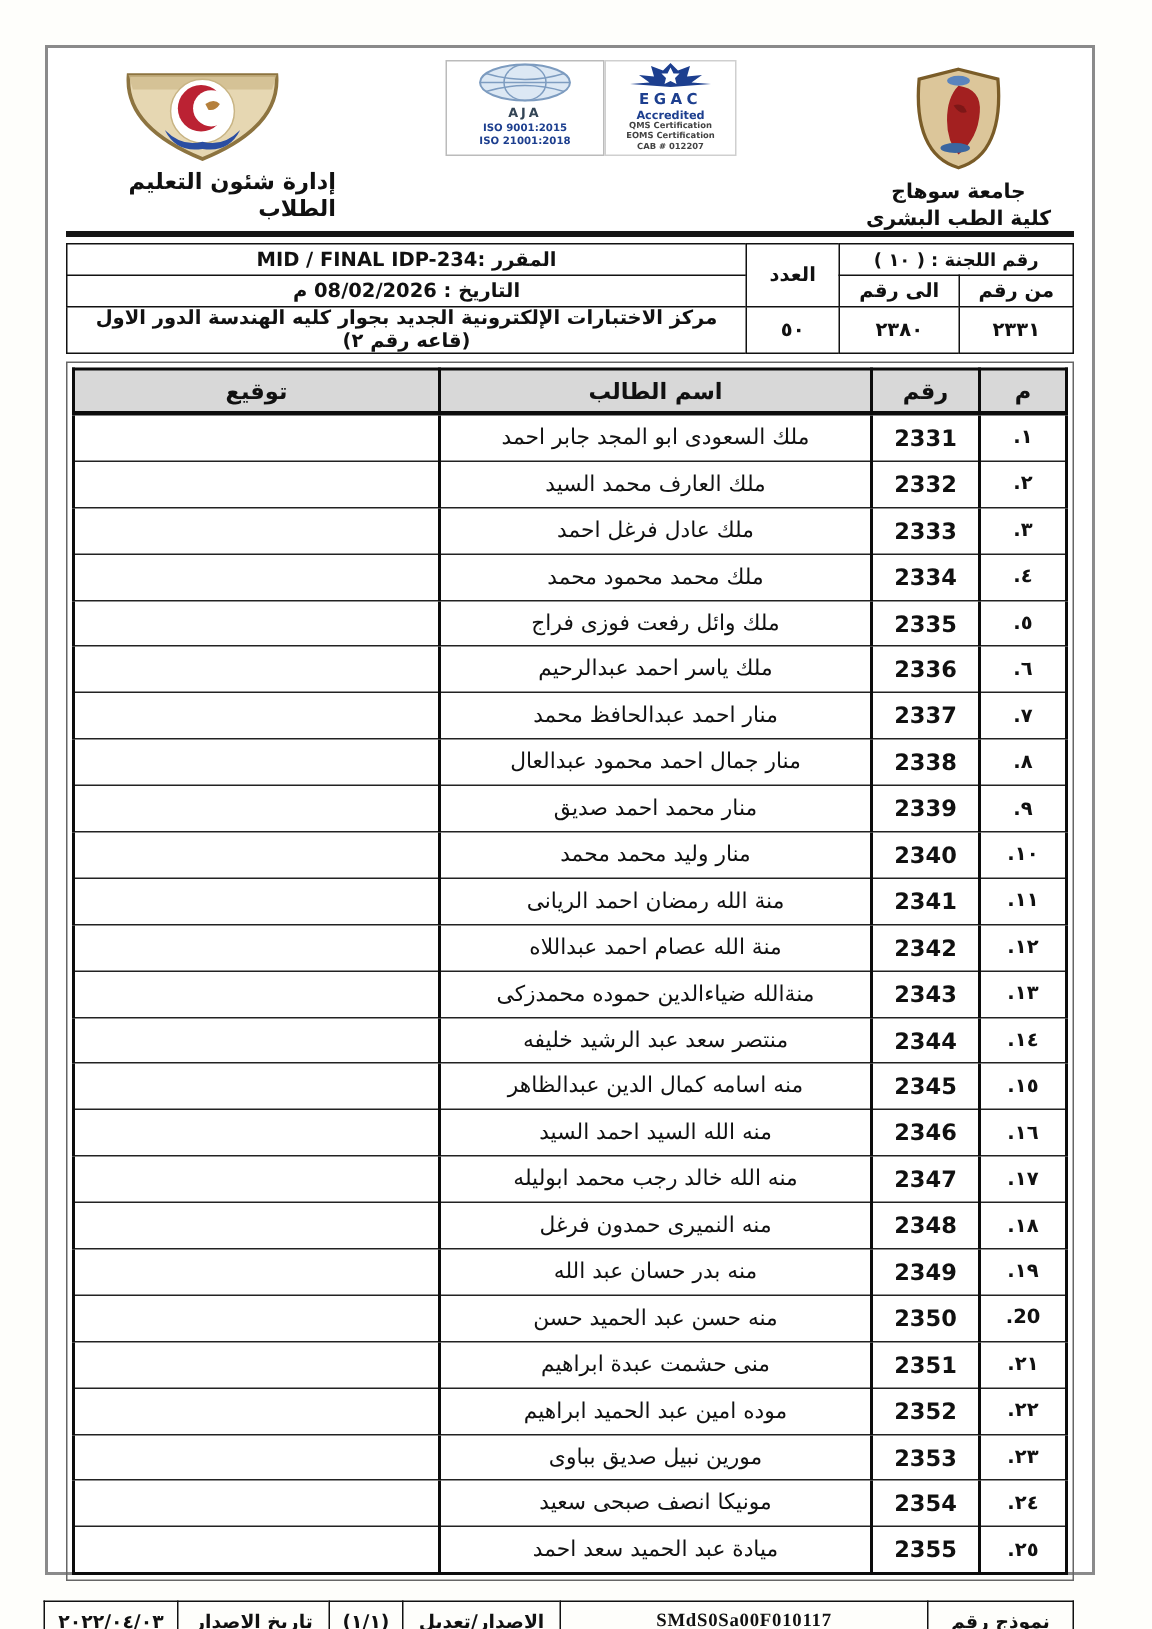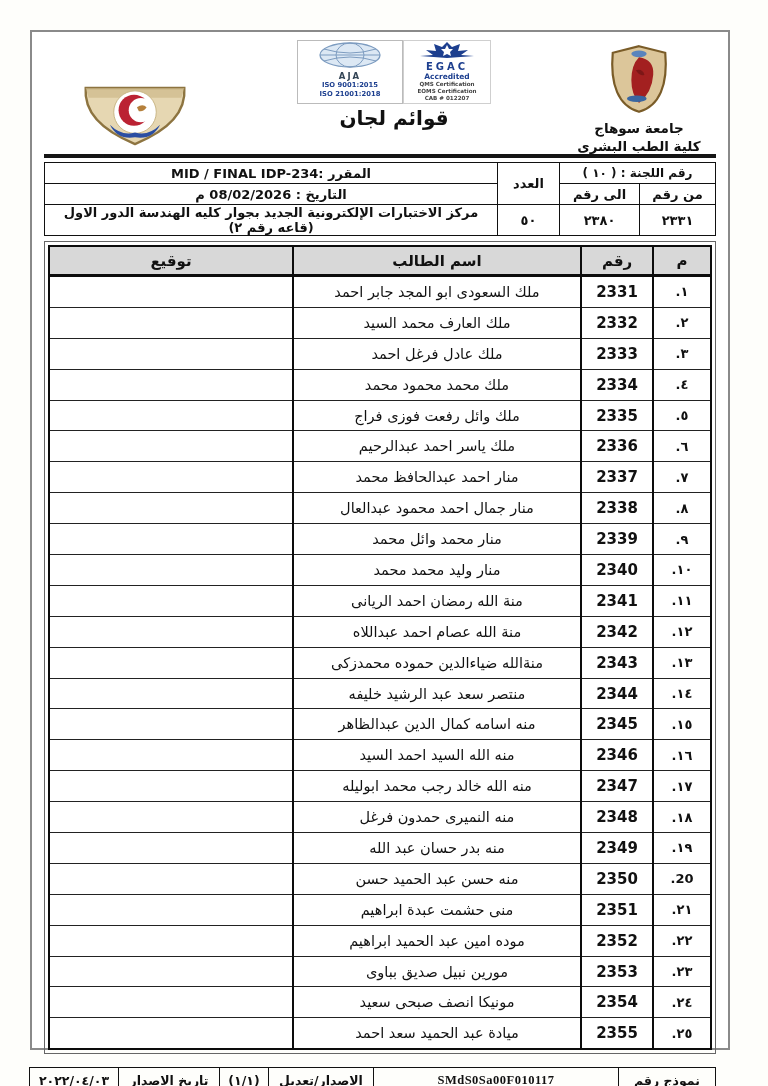--- a/index.html
+++ b/index.html
@@ -108,33 +108,33 @@
               <ellipse cx="32" cy="13" rx="14" ry="12" fill="none" stroke="#7d9cc0" stroke-width="1"></ellipse>
               <line x1="2" y1="13" x2="62" y2="13" stroke="#7d9cc0" stroke-width="1"></line>
               <path d="M6 7 Q32 15 58 7" fill="none" stroke="#7d9cc0" stroke-width="1"></path>
               <path d="M6 19 Q32 11 58 19" fill="none" stroke="#7d9cc0" stroke-width="1"></path>
             </svg>
             <div class="aja-name">AJA</div>
             <div class="aja-iso">ISO 9001:2015</div>
             <div class="aja-iso">ISO 21001:2018</div>
           </div>
         </div>
-        <div class="title1">قوائم لجان</div>
       </div>
 
       <div class="hdr-dept">
         <svg width="116" height="64" viewBox="0 0 120 66">
           <path d="M9 4 H111 Q114 40 60 62 Q6 40 9 4 Z" fill="#e6d7b2" stroke="#8d7440" stroke-width="2.5"></path>
           <path d="M9 4 H111 L108 14 H12 Z" fill="#cdb98a" opacity="0.7"></path>
           <circle cx="60" cy="29" r="22" fill="#fff" stroke="#c8b484" stroke-width="1"></circle>
           <circle cx="59" cy="27" r="16" fill="#bb2233"></circle>
           <circle cx="66" cy="27" r="12.5" fill="#fff"></circle>
           <path d="M62 24 q6 -4 10 0 q-3 5 -8 4 Z" fill="#b5803c"></path>
           <path d="M34 42 Q46 54 60 50 Q74 54 86 42 Q78 58 60 55 Q42 58 34 42 Z" fill="#2b4ea2"></path>
         </svg>
+        <div class="dept-label">إدارة شئون التعليم الطلاب</div>
       </div>
     </div>
 
     <table class="info-table">
       <colgroup>
           <col style="width:76px">
           <col style="width:80px">
           <col style="width:62px">
           <col>
         </colgroup>
@@ -227,21 +227,21 @@
   <tr>
     <td class="cell-serial">٨.</td>
     <td class="cell-number">2338</td>
     <td class="cell-name">منار جمال احمد محمود عبدالعال</td>
     <td class="cell-sig"></td>
   </tr>
 
   <tr>
     <td class="cell-serial">٩.</td>
     <td class="cell-number">2339</td>
-    <td class="cell-name">منار محمد وائل محمد</td>
+    <td class="cell-name">منار محمد احمد صديق</td>
     <td class="cell-sig"></td>
   </tr>
 
   <tr>
     <td class="cell-serial">١٠.</td>
     <td class="cell-number">2340</td>
     <td class="cell-name">منار وليد محمد محمد</td>
     <td class="cell-sig"></td>
   </tr>
 

